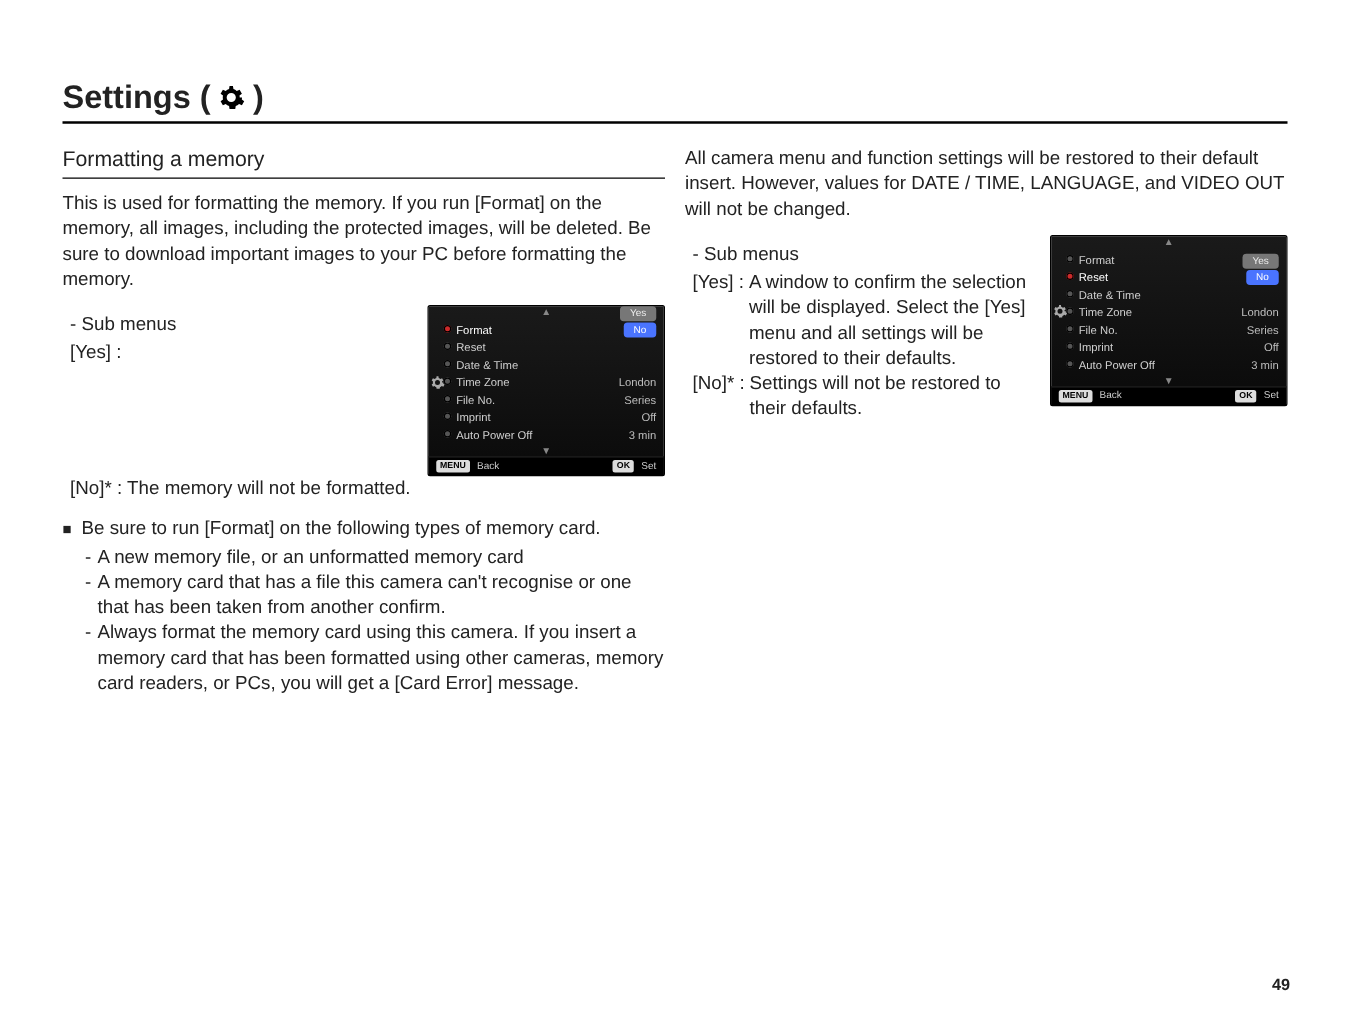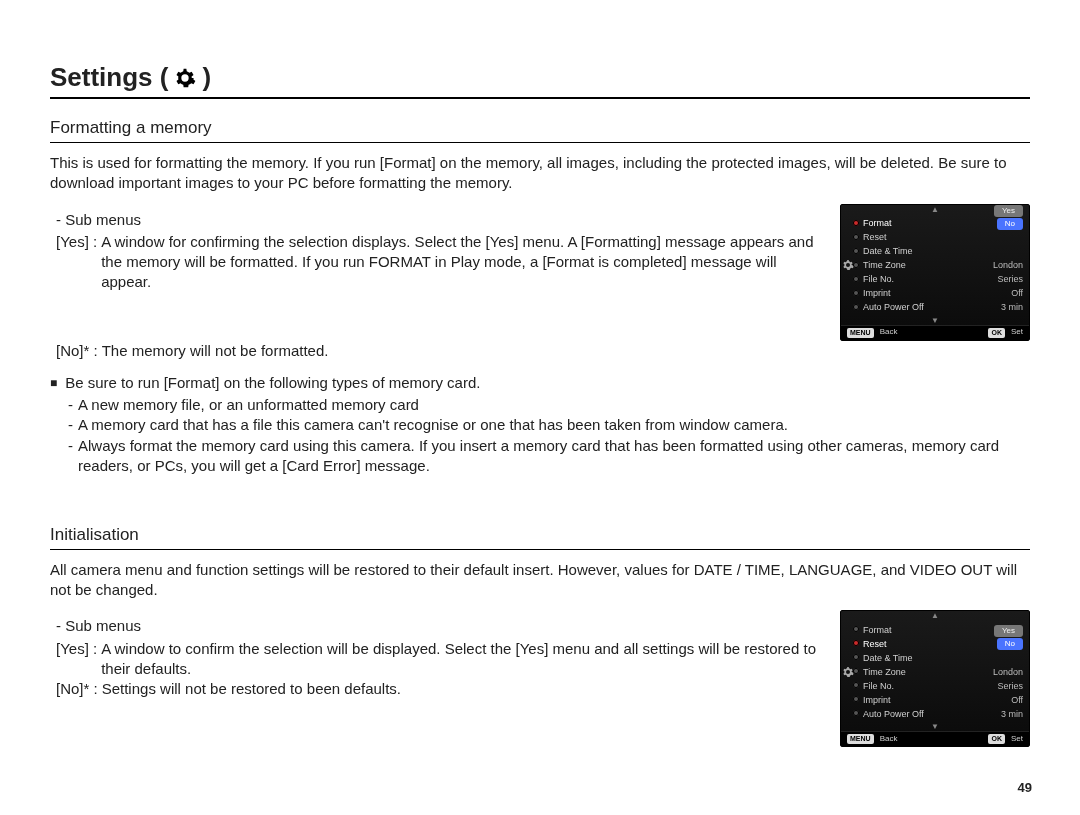--- a/index.html
+++ b/index.html
@@ -24,23 +24,22 @@
     font-size: 26px;
     font-weight: bold;
     padding-bottom: 2px;
     border-bottom: 2px solid #000;
     display: flex;
     gap: 6px;
   }
   .gear-icon svg { width: 22px; height: 22px; vertical-align: -3px; }
   .cols {
     display: flex;
-    gap: 48px;
+    gap: 16px;
     margin-top: 18px;
-    flex-direction: column;
   }
   .col { flex: 1 1 0; min-width: 0; }
   .sec-title {
     font-size: 17px;
     border-bottom: 1px solid #000;
     padding-bottom: 2px;
     margin-bottom: 10px;
   }
   .body-text { margin: 0 0 10px 0; }
   .sub-label { margin: 6px 0 2px 6px; }
@@ -140,21 +139,20 @@
     <div class="col">
       <div class="sec-title">Formatting a memory</div>
       <p class="body-text">This is used for formatting the memory. If you run [Format] on the memory, all images, including the protected images, will be deleted. Be sure to download important images to your PC before formatting the memory.</p>
 
       <div class="text-screenshot-wrap">
         <div class="txt">
           <div class="sub-label">- Sub menus</div>
           <div class="sub-list">
             <div class="kv-row">
               <div class="kv-key">[Yes] :</div>
-              <div class="kv-val">A window for confirming the selection displays. Select the [Yes] menu. A [Formatting] message appears and the memory will be formatted. If you run FORMAT in Play mode, a [Format is completed] message will appear.</div>
             </div>
           </div>
         </div>
         <div class="cam">
             <div class="cam-body">
               <div class="cam-updown">▲</div>
               <div class="cam-list">
                 <div class="cam-row cur">
                   <span class="dot"></span>
                   <span class="lbl">Format</span>
@@ -220,44 +218,43 @@
         <span class="sq">■</span>
         <span>Be sure to run [Format] on the following types of memory card.</span>
       </div>
       <div class="dash-list" id="dashList">
           <div class="dash-row">
             <div class="dash">-</div>
             <div class="dv">A new memory file, or an unformatted memory card</div>
           </div>
           <div class="dash-row">
             <div class="dash">-</div>
-            <div class="dv">A memory card that has a file this camera can't recognise or one that has been taken from window camera.</div>
+            <div class="dv">A memory card that has a file this camera can't recognise or one that has been taken from another confirm.</div>
           </div>
           <div class="dash-row">
             <div class="dash">-</div>
             <div class="dv">Always format the memory card using this camera. If you insert a memory card that has been formatted using other cameras, memory card readers, or PCs, you will get a [Card Error] message.</div>
           </div>
         </div>
     </div>
 
     <div class="col">
-      <div class="sec-title">Initialisation</div>
       <p class="body-text">All camera menu and function settings will be restored to their default insert. However, values for DATE / TIME, LANGUAGE, and VIDEO OUT will not be changed.</p>
 
       <div class="text-screenshot-wrap">
         <div class="txt">
           <div class="sub-label">- Sub menus</div>
           <div class="sub-list">
             <div class="kv-row">
               <div class="kv-key">[Yes] :</div>
               <div class="kv-val">A window to confirm the selection will be displayed. Select the [Yes] menu and all settings will be restored to their defaults.</div>
             </div>
             <div class="kv-row">
               <div class="kv-key">[No]* :</div>
-              <div class="kv-val">Settings will not be restored to been defaults.</div>
+              <div class="kv-val">Settings will not be restored to their defaults.</div>
             </div>
           </div>
         </div>
         <div class="cam">
             <div class="cam-body">
               <div class="cam-updown">▲</div>
               <div class="cam-list">
                 <div class="cam-row">
                   <span class="dot"></span>
                   <span class="lbl">Format</span>

